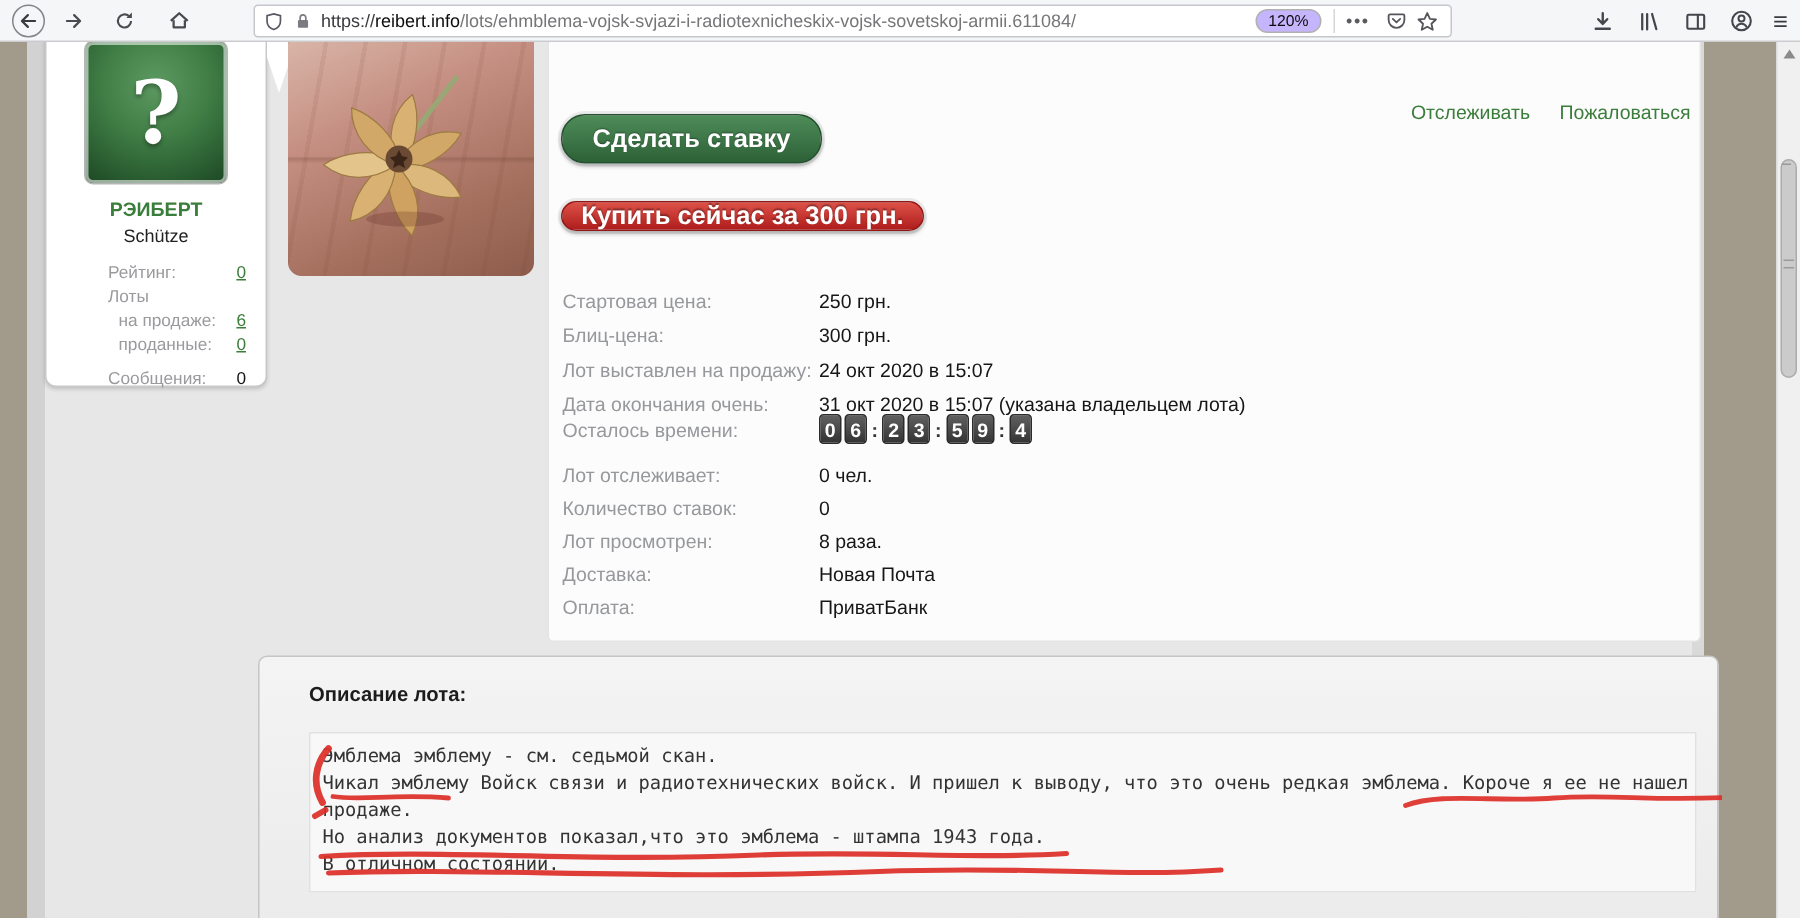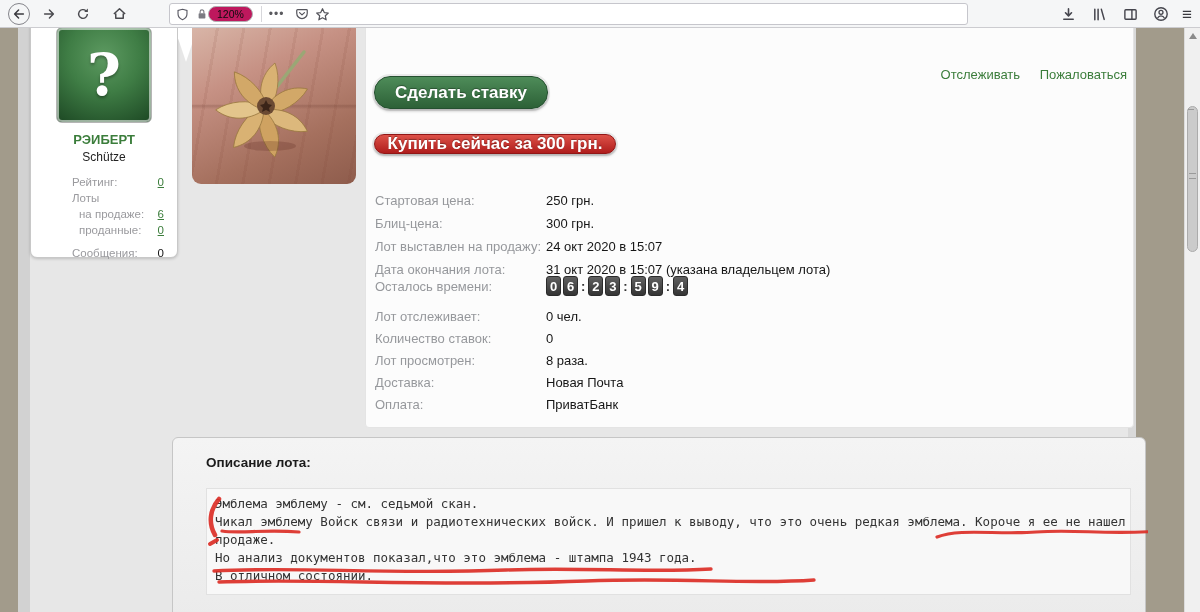--- a/index.html
+++ b/index.html
@@ -12,21 +12,21 @@
   .nav-btn { width:26px; height:26px; display:flex; align-items:center; justify-content:center;
              color:#4a4a4f; font-size:15px; cursor:default; }
   .back-circle { width:22px; height:22px; border:1.5px solid #84848a; border-radius:50%;
                  display:flex; align-items:center; justify-content:center; margin-left:8px; }
   .urlbar { position:absolute; left:169px; top:3px; width:799px; height:22px; background:#fff;
             border:1px solid #c6c6cc; border-radius:3px; display:flex; align-items:center; padding:0 6px; }
   .url-text { font-size:12px; margin-left:6px; white-space:nowrap; overflow:hidden; flex:1; }
   .url-text .dom { color:#0c0c0d; }
   .url-text .pre { color:#3a3a3f; }
   .url-text .path { color:#767679; }
-  .zoom-pill { border:1px solid #b1b1b3; border-radius:10px; background:#be185d; font-size:10.5px;
+  .zoom-pill { border:1px solid #b1b1b3; border-radius:10px; background:#c4b5fd; font-size:10.5px;
                color:#0c0c0d; padding:1px 8px; margin-right:8px; }
   .url-sep { width:1px; height:16px; background:#d7d7db; margin-right:7px; }
   .dots { color:#5a5a5f; font-size:12px; letter-spacing:1px; margin-right:8px; }
   .tb-icon { width:20px; height:20px; display:flex; align-items:center; justify-content:center; }
   .right-icons { position:absolute; right:8px; top:0; height:28px; display:flex; align-items:center; gap:11px; }
   .hamburger { font-size:17px; color:#3a3a3f; line-height:1; }
 
   
   .page { position:absolute; top:28px; left:0; width:1200px; height:584px; background:#e7e7e7; overflow:hidden; }
   .camo { position:absolute; top:0; height:584px; background-color:#a29b8b;
@@ -142,20 +142,21 @@
   </div>
 
   <div class="urlbar">
     <svg width="13" height="13" viewBox="0 0 16 16">
         <path d="M8 1.5 13.5 3v4.5c0 3.5-2.7 5.8-5.5 6.9C5.2 13.3 2.5 11 2.5 7.5V3z" fill="none" stroke="#5a5a64" stroke-width="1.4"></path>
       </svg>
     <svg width="12" height="12" viewBox="0 0 16 16" style="margin-left:7px;">
         <rect x="3.5" y="7" width="9" height="7" rx="1" fill="#7b7b82"></rect>
         <path d="M5.5 7V5a2.5 2.5 0 0 1 5 0v2" fill="none" stroke="#7b7b82" stroke-width="1.5"></path>
       </svg>
+    <div class="url-text"><span class="pre">https://</span><span class="dom">reibert.info</span><span class="path">/lots/ehmblema-vojsk-svjazi-i-radiotexnicheskix-vojsk-sovetskoj-armii.611084/</span></div>
     <div class="zoom-pill">120%</div>
     <div class="url-sep"></div>
     <div class="dots">•••</div>
     <div class="tb-icon">
       <svg width="14" height="14" viewBox="0 0 16 16">
           <path d="M3 3h10a1 1 0 0 1 1 1v3.2a6 6 0 0 1-12 0V4a1 1 0 0 1 1-1z" fill="none" stroke="#55555c" stroke-width="1.4"></path>
           <path d="M5.2 6.4 8 9l2.8-2.6" fill="none" stroke="#55555c" stroke-width="1.4" stroke-linecap="round" stroke-linejoin="round"></path>
         </svg>
     </div>
     <div class="tb-icon">
@@ -275,21 +276,21 @@
     <div class="detail-row" style="top:174px">
       <span class="dlbl">Стартовая цена:</span><span class="dval">250 грн.</span>
     </div>
     <div class="detail-row" style="top:197px">
       <span class="dlbl">Блиц-цена:</span><span class="dval">300 грн.</span>
     </div>
     <div class="detail-row" style="top:220px">
       <span class="dlbl">Лот выставлен на продажу:</span><span class="dval">24 окт 2020 в 15:07</span>
     </div>
     <div class="detail-row" style="top:243px">
-      <span class="dlbl">Дата окончания лота:</span><span class="dval">31 окт 2020 в 15:07 (указана владельцем лота)</span>
+      <span class="dlbl">Дата окончания очень:</span><span class="dval">31 окт 2020 в 15:07 (указана владельцем лота)</span>
     </div>
 
     <div class="timer-row">
       <span class="dlbl">Осталось времени:</span>
       <span class="digit">0</span>
       <span class="digit">6</span>
       <span class="t-colon">:</span>
       <span class="digit">2</span>
       <span class="digit">3</span>
       <span class="t-colon">:</span>

